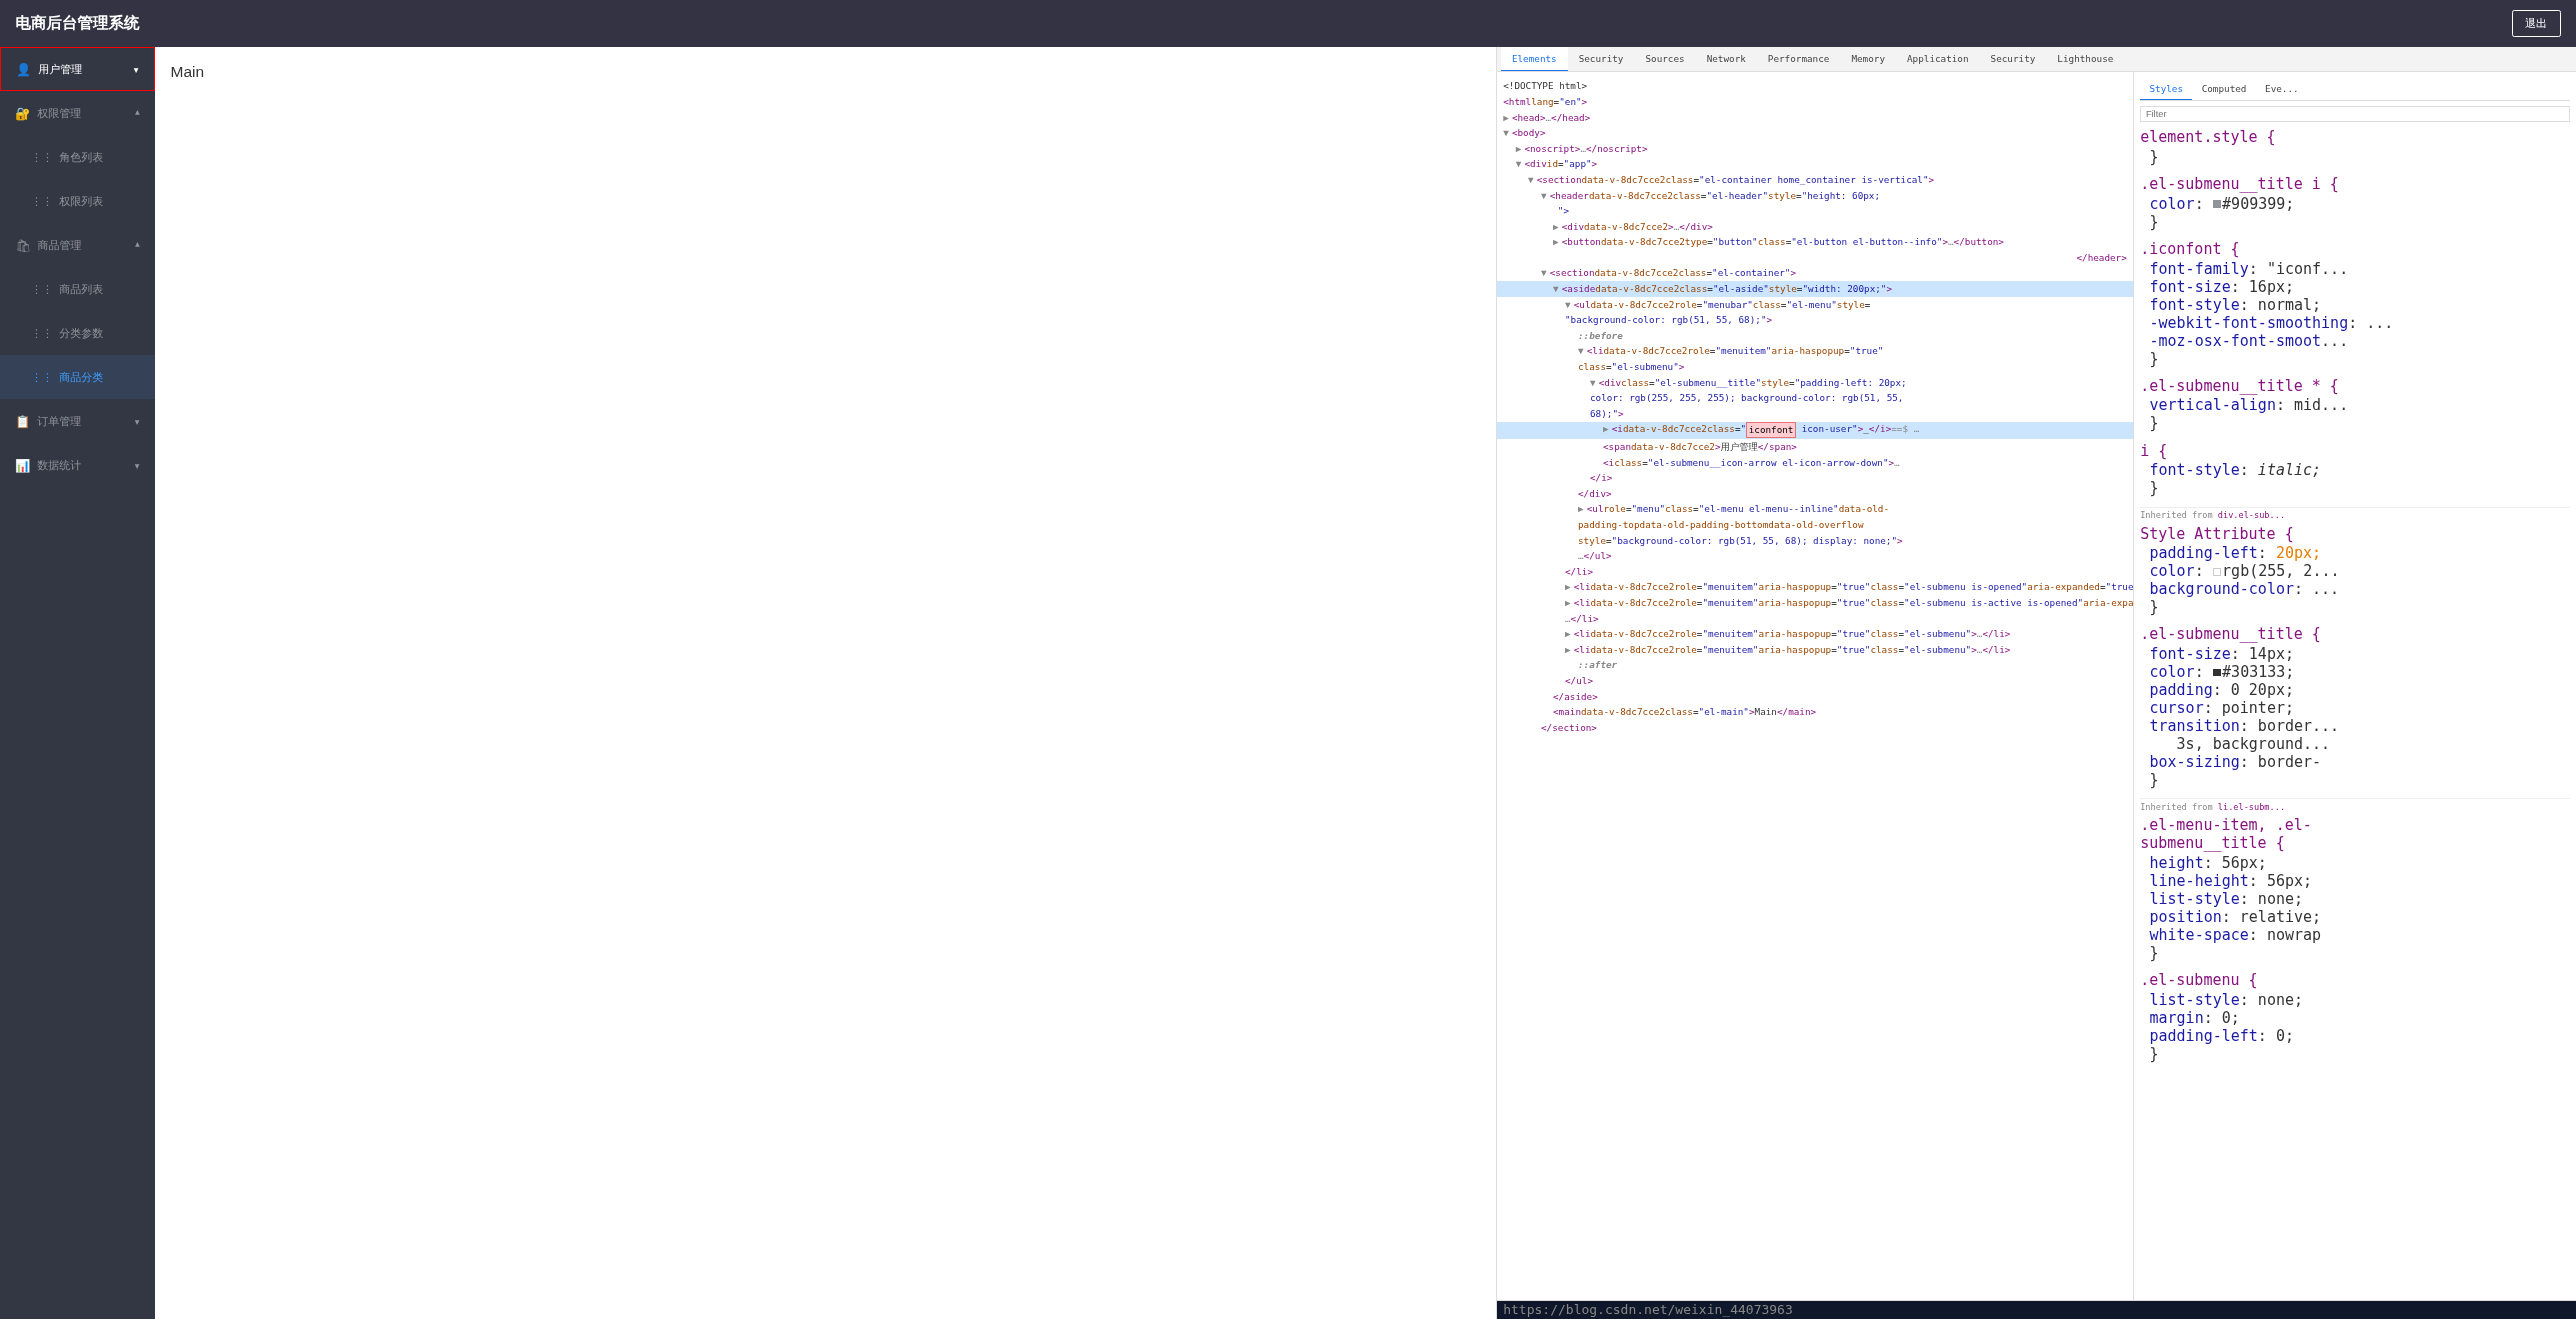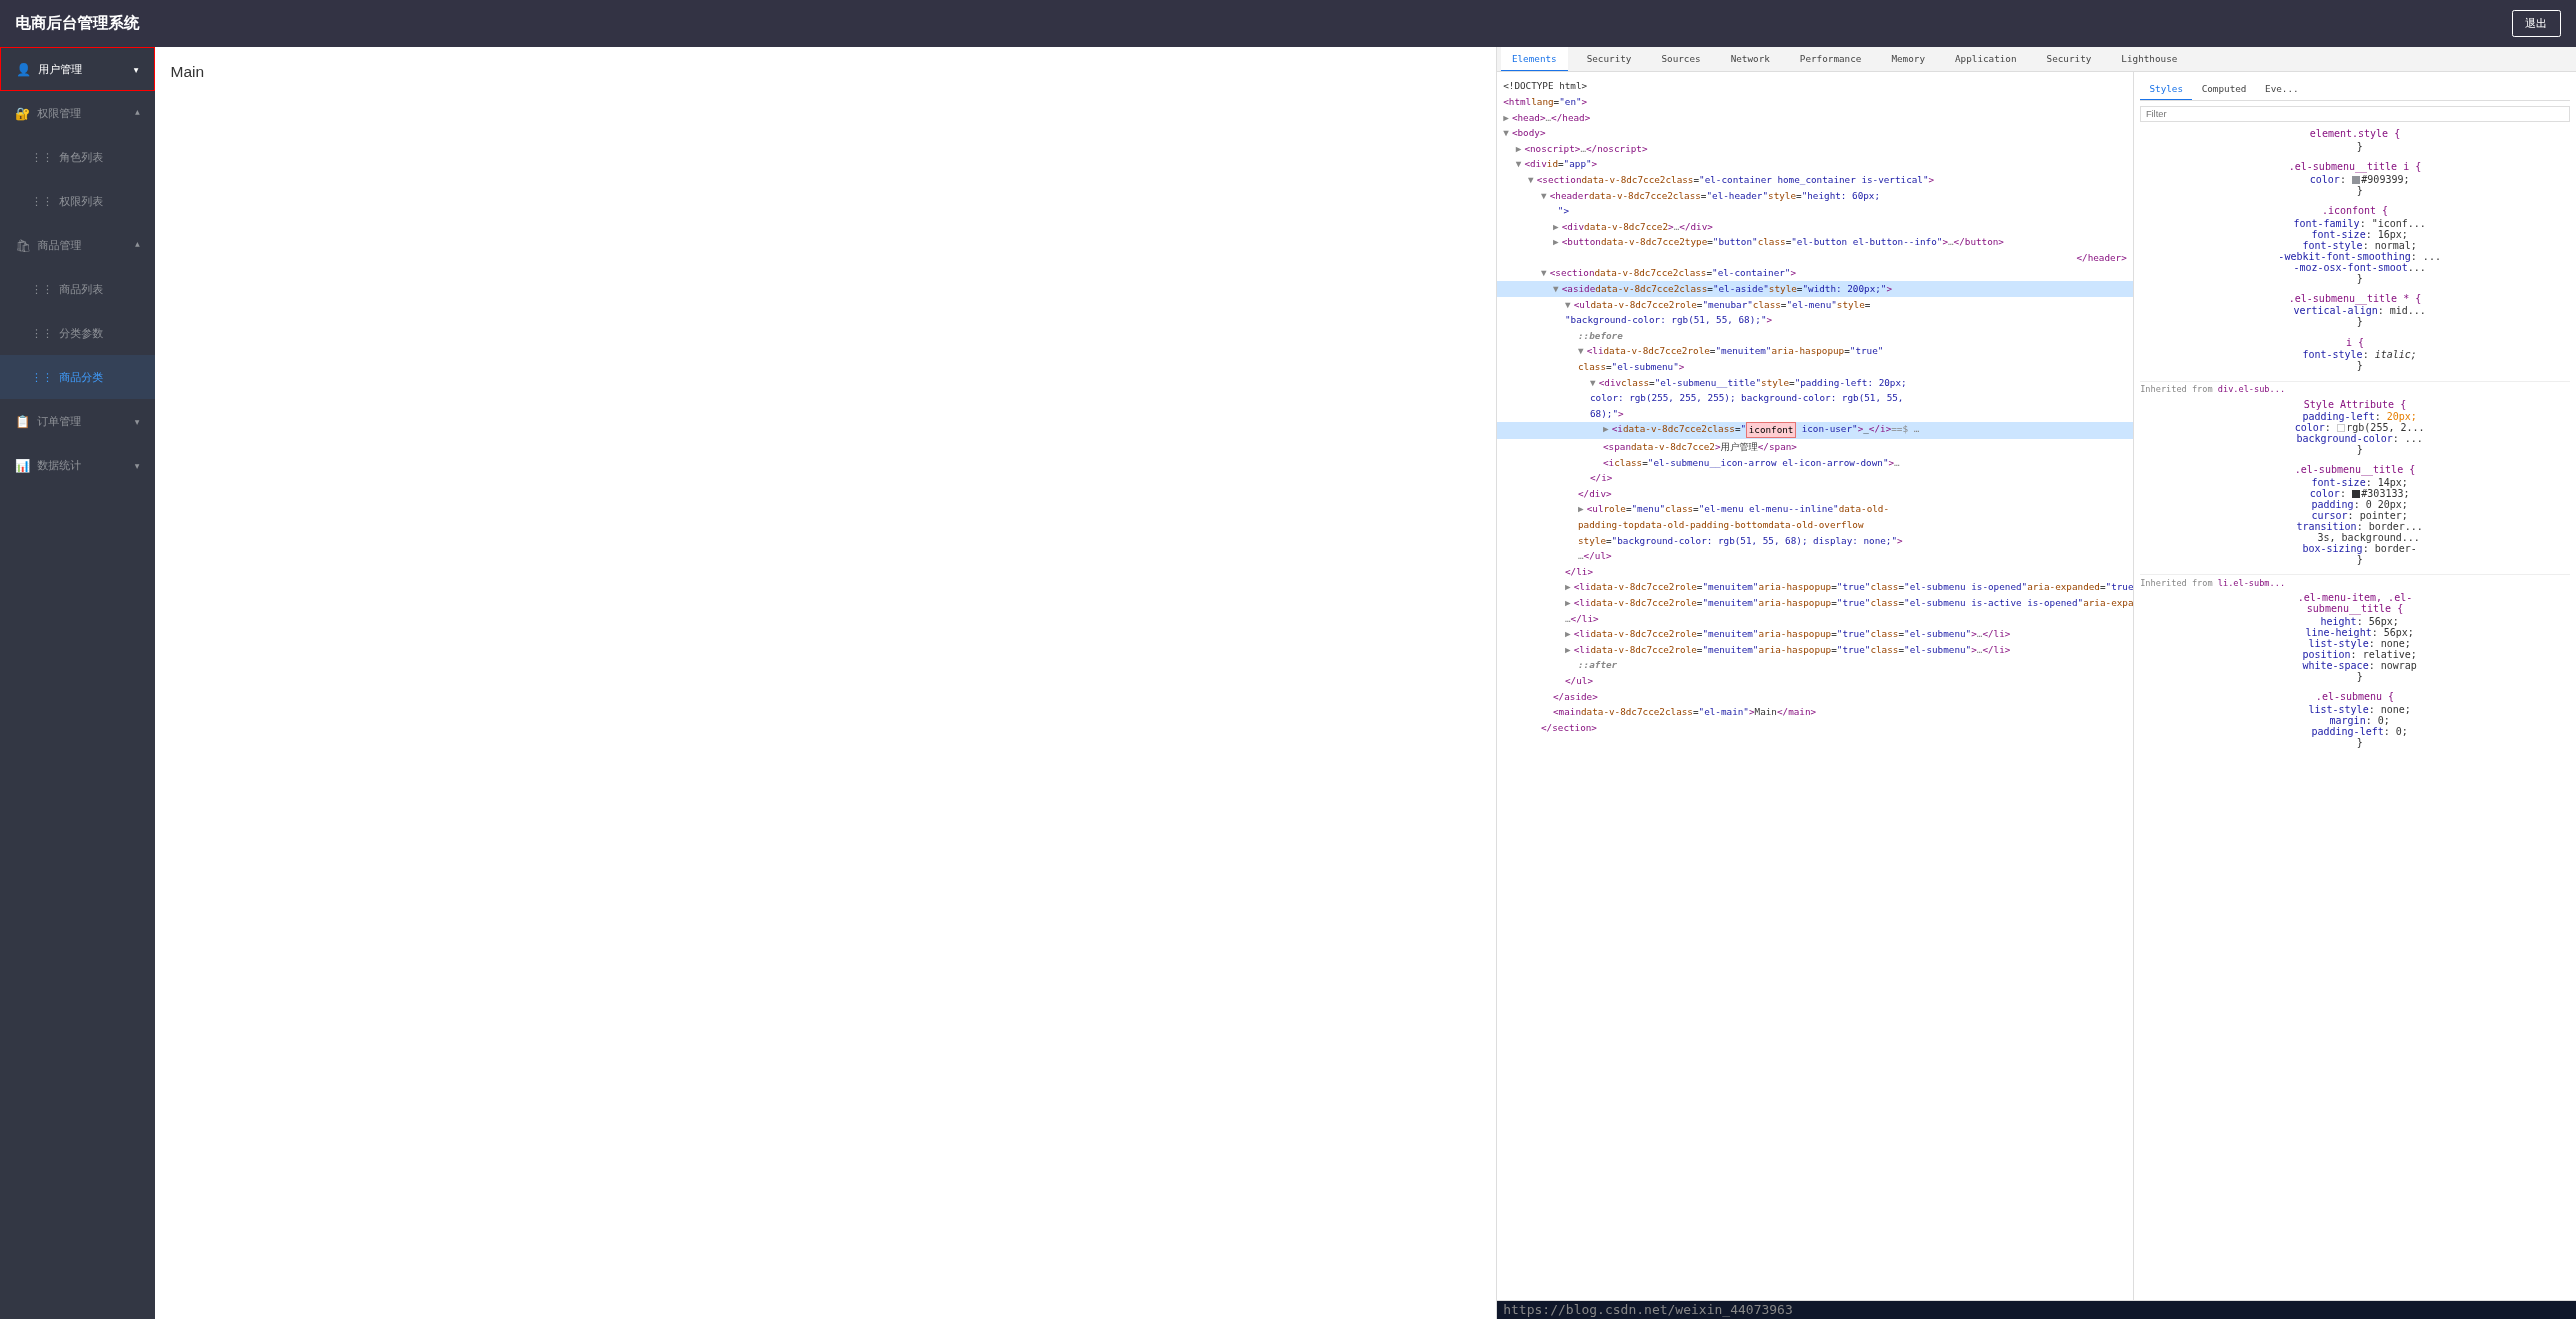--- a/index.html
+++ b/index.html
@@ -103,21 +103,20 @@
       overflow: hidden;
     }
 
     
     .devtools-tabs {
       display: flex;
       border-bottom: 0.8px solid #ddd;
       background: #f3f3f3;
       flex-shrink: 0;
       padding: 0 3.9px;
-      gap: 8px;
     }
     .devtools-tab {
       padding: 6.2px 11px;
       cursor: pointer;
       font-size: 9.3px;
       color: #444;
       border-bottom: 1.6px solid transparent;
       white-space: nowrap;
     }
     .devtools-tab.active {
@@ -182,21 +181,21 @@
     }
     .filter-input {
       width: 100%;
       padding: 2.3px 4.7px;
       border: 0.8px solid #ddd;
       font-size: 9.3px;
       margin-bottom: 6px;
       color: #555;
     }
 
-    .style-rule { margin-bottom: 9.3px; font-size: 10px; text-align: center; }
+    .style-rule { margin-bottom: 9.3px; font-size: 15px; }
     .rule-selector { color: #881280; margin-bottom: 1.6px; }
     .rule-body { padding-left: 9.3px; }
     .rule-prop { color: #333; }
     .rule-prop .prop-name { color: #1a1aa6; }
     .rule-prop .prop-value { color: #333; }
     .rule-prop .prop-value.orange { color: #e67e00; }
     .rule-prop .prop-value.italic-val { font-style: italic; }
     .rule-brace { color: #333; }
 
     .inherited-from {

